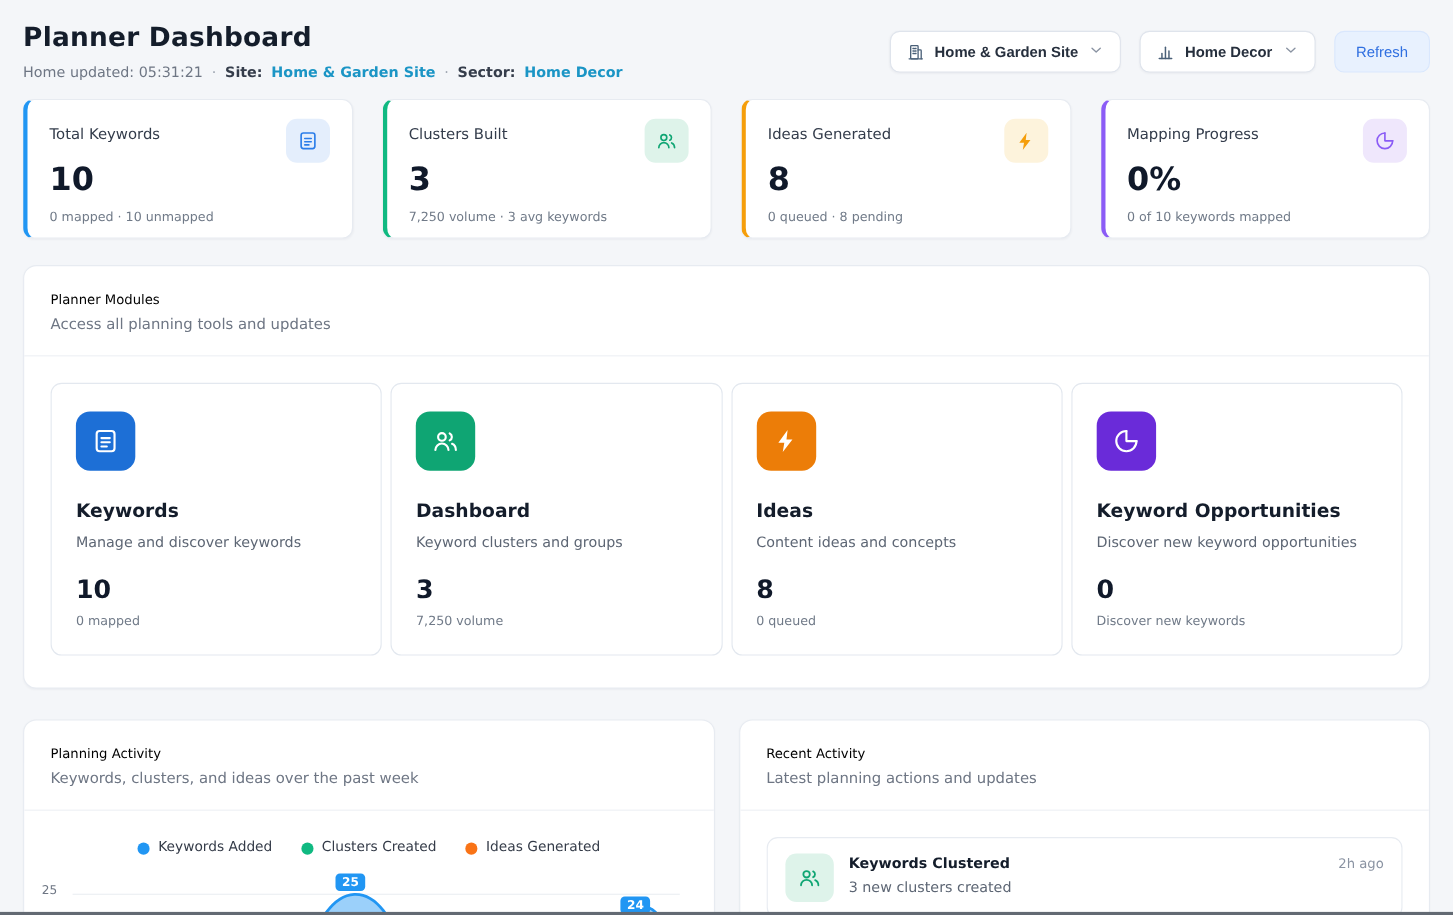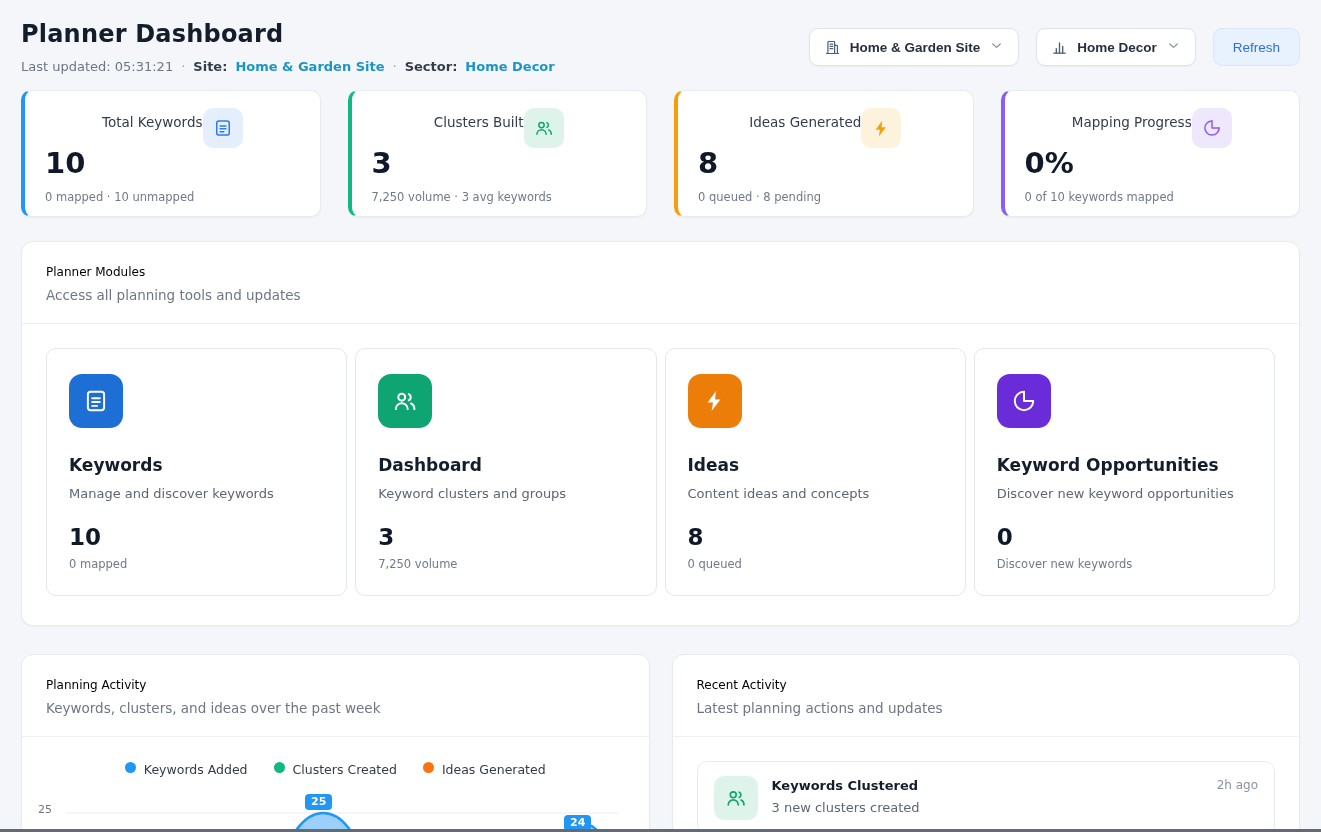--- a/index.html
+++ b/index.html
@@ -14,21 +14,21 @@
   .h-meta .link{color:#1b95c5;font-weight:700;cursor:pointer}
   .h-meta .sep{color:#9aa2ae}
   .h-right{display:flex;gap:17px;align-items:center;margin-top:8px}
   .sel-btn{display:flex;align-items:center;gap:9px;background:#fff;border:1px solid #dfe4ec;border-radius:9px;height:38px;padding:0 14px;font-size:13.5px;font-weight:700;color:#262f3d;cursor:pointer;box-shadow:0 1px 2px rgba(20,30,50,.04)}
   .sel-btn .b-ic{color:#4a6078;display:flex}
   .refresh-btn{height:38px;padding:0 19px;border-radius:9px;border:1px solid #d9e7fd;background:#e8f1fe;color:#2f6fe0;font-size:13.5px;font-weight:400;cursor:pointer}
 
   
   .stats{display:grid;grid-template-columns:repeat(4,1fr);gap:27px;margin:16px 21px 0}
   .stat{background:#fff;border:1px solid #e7ebf1;border-left-width:4px;border-left-style:solid;border-radius:10px;padding:17px 20px 15px;height:127px;box-shadow:0 1px 2px rgba(20,30,50,.04)}
-  .s-top{display:flex;justify-content:center;align-items:flex-start}
+  .s-top{display:flex;justify-content:space-between;align-items:flex-start}
   .s-label{font-size:13.5px;color:#333c4b;font-weight:500;padding-top:6px}
   .s-icon{width:40px;height:40px;border-radius:10px;display:flex;align-items:center;justify-content:center;flex:none}
   .s-value{font-size:29px;font-weight:800;color:#10192a;margin-top:0px;line-height:1.1}
   .s-sub{font-size:11.5px;color:#707a88;margin-top:10px}
   .c1{border-left-color:#2196f3}.c1 .s-icon{background:#e4eefc;color:#2b7de9}
   .c2{border-left-color:#10b981}.c2 .s-icon{background:#def3ea;color:#0fa573}
   .c3{border-left-color:#f59e0b}.c3 .s-icon{background:#fdf3dc;color:#f59e0b}
   .c4{border-left-color:#8b5cf6}.c4 .s-icon{background:#efe7fc;color:#8b5cf6}
 
   
@@ -45,21 +45,21 @@
   .m-title{font-size:17px;font-weight:800;margin-top:27px;color:#141d2b;white-space:nowrap}
   .m-desc{font-size:13px;color:#5d6674;margin-top:11px;white-space:nowrap}
   .m-value{font-size:23px;font-weight:800;margin-top:23px;color:#10192a}
   .m-sub{font-size:11.5px;color:#707a88;margin-top:7px}
 
   
   .bottom{display:grid;grid-template-columns:1fr 1fr;gap:22px;margin:28px 21px 0}
   .bcard{background:#fff;border:1px solid #e7ebf1;border-radius:12px;height:260px;overflow:hidden;box-shadow:0 1px 2px rgba(20,30,50,.04)}
 
   .legend{display:flex;justify-content:center;gap:26px;margin-top:25px;font-size:12.5px;color:#343b48}
-  .l-item{display:flex;align-items:flex-start;gap:8px}
+  .l-item{display:flex;align-items:flex-end;gap:8px}
   .l-dot{width:11px;height:11px;border-radius:50%}
   .ld1{background:#2196f3}.ld2{background:#10b981}.ld3{background:#f97316}
 
   .chart{position:relative;margin-top:8px;height:120px}
   .y-tick{position:absolute;left:16px;top:18px;font-size:11px;color:#6e7684}
   .chart svg{position:absolute;left:0;top:0}
   .pt-badge{position:absolute;background:#2196f3;color:#fff;font-size:11px;font-weight:700;padding:1px 6px 2px;border-radius:4px;line-height:1.2}
   .pb1{left:283px;top:9px}
   .pb2{left:542px;top:30px}
 
@@ -71,21 +71,21 @@
 
   .edge{position:absolute;left:0;bottom:0;width:100%;height:3px;background:#636a73}
 </style>
 </head>
 <body>
 
 <div class="header">
   <div>
     <div class="h-title">Planner Dashboard</div>
     <div class="h-meta">
-      <span>Last updated: 05:31:21</span>
+      <span>Home updated: 05:31:21</span>
       <span class="sep">·</span>
       <span class="lbl">Site:</span>
       <span class="link">Home &amp; Garden Site</span>
       <span class="sep">·</span>
       <span class="lbl">Sector:</span>
       <span class="link">Home Decor</span>
     </div>
   </div>
   <div class="h-right">
     <button class="sel-btn">

